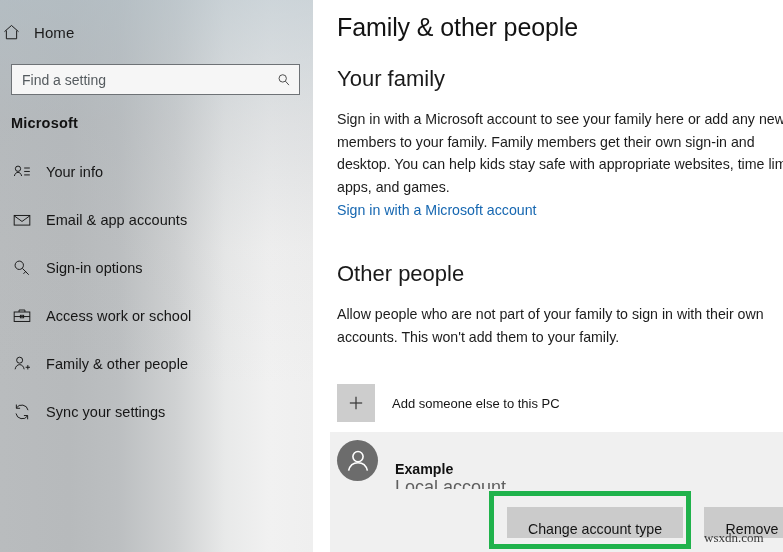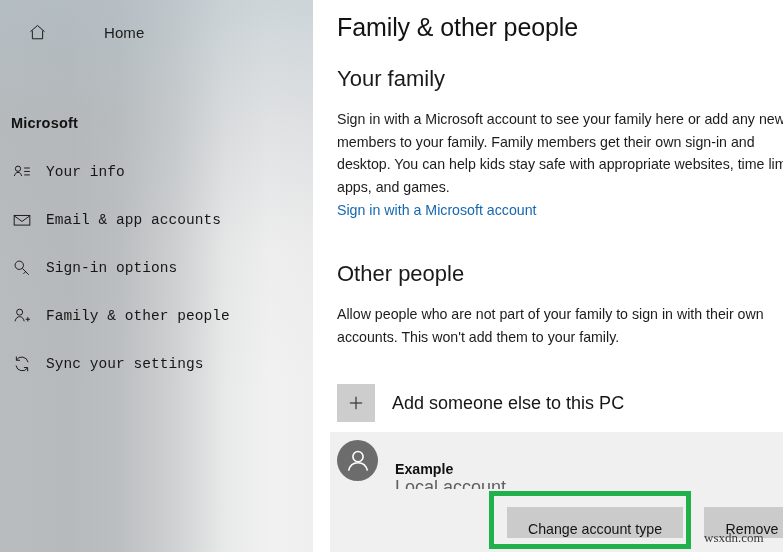--- a/index.html
+++ b/index.html
@@ -38,25 +38,24 @@
         #bcbfc1 38%,
         #cfd1d2 56%,
         #e8e9e9 72%,
         #f1f1f1 86%,
         #efefef 100%);
     overflow: hidden;
   }
 
   .home-row {
     position: absolute;
-    left: 28px; top: 19px;
+    left: 2px; top: 19px;
     display: flex;
     align-items: center;
     height: 26px;
-    gap: 44px;
   }
   .home-icon {
     width: 19px; height: 19px;
     display: block;
     margin-right: 13px;
   }
   .home-label {
     font-size: 15px;
     color: #1b1b1b;
     letter-spacing: .1px;
@@ -95,21 +94,20 @@
     font-size: 14.5px;
     font-weight: bold;
     color: #121212;
     letter-spacing: .2px;
   }
 
   .nav-list {
     position: absolute;
     left: 0; top: 155px;
     width: 256px;
-    font-family: Liberation Mono, monospace;
   }
   .nav-item {
     position: relative;
     display: flex;
     align-items: center;
     height: 33px;
     padding-left: 11px;
     margin-bottom: 15px;
     cursor: default;
   }
@@ -188,21 +186,21 @@
   }
   .plus-tile {
     width: 38px; height: 38px;
     background: #cdcdcd;
     display: flex;
     align-items: center; justify-content: center;
     flex: 0 0 38px;
     margin-right: 17px;
   }
   .add-label {
-    font-size: 18px;
+    font-size: 13px;
     color: #151515;
     white-space: nowrap;
   }
 
   
   .account-row {
     position: absolute;
     left: 17px; top: 432px;
     width: 470px;
     height: 57px;
@@ -311,20 +309,29 @@
     <div class="home-row">
       <span class="home-icon">
         <svg viewBox="0 0 20 20" width="19" height="19">
           <path d="M10 2.6 L2.6 9.1 M10 2.6 L17.4 9.1" fill="none" stroke="#1b1b1b" stroke-width="1.05"></path>
           <path d="M4.6 8.0 L4.6 16.6 L15.4 16.6 L15.4 8.0" fill="none" stroke="#1b1b1b" stroke-width="1.05"></path>
         </svg>
       </span>
       <span class="home-label">Home</span>
     </div>
 
+    <div class="search-box">
+      <input class="search-input" type="text" placeholder="Find a setting" style="">
+      <span class="search-icon">
+        <svg viewBox="0 0 20 20" width="16" height="16">
+          <circle cx="8.4" cy="8.0" r="4.6" fill="none" stroke="#3a3a3a" stroke-width="1.1"></circle>
+          <line x1="11.8" y1="11.5" x2="16.2" y2="16.4" stroke="#3a3a3a" stroke-width="1.1"></line>
+        </svg>
+      </span>
+    </div>
 
     <div class="section-title">Microsoft</div>
 
     <div class="nav-list">
 
       <div class="nav-item">
         <span class="nav-icon">
           <svg viewBox="0 0 22 22" width="20" height="20">
             <circle cx="6.6" cy="7.4" r="2.9" fill="none" stroke="#161616" stroke-width="1.05"></circle>
             <path d="M2.6 15.4 c0.6-2.7 2.2-4.0 4.0-4.0 s3.4 1.3 4.0 4.0" fill="none" stroke="#161616" stroke-width="1.05"></path>
@@ -350,20 +357,31 @@
         <span class="nav-icon">
           <svg viewBox="0 0 22 22" width="20" height="20">
             <circle cx="8.0" cy="8.0" r="4.6" fill="none" stroke="#161616" stroke-width="1.05"></circle>
             <line x1="11.4" y1="11.4" x2="18.4" y2="18.4" stroke="#161616" stroke-width="1.05"></line>
             <line x1="15.0" y1="15.0" x2="12.6" y2="17.4" stroke="#161616" stroke-width="1.05"></line>
           </svg>
         </span>
         <span class="nav-label">Sign-in options</span>
       </div>
 
+      <div class="nav-item">
+        <span class="nav-icon">
+          <svg viewBox="0 0 22 22" width="20" height="20">
+            <rect x="2.4" y="6.6" width="17.2" height="10.4" fill="none" stroke="#161616" stroke-width="1.05"></rect>
+            <path d="M7.8 6.6 L7.8 4.4 L14.2 4.4 L14.2 6.6" fill="none" stroke="#161616" stroke-width="1.05"></path>
+            <line x1="2.4" y1="11.6" x2="19.6" y2="11.6" stroke="#161616" stroke-width="1.05"></line>
+            <rect x="9.2" y="10.2" width="3.6" height="2.8" fill="none" stroke="#161616" stroke-width="1.0"></rect>
+          </svg>
+        </span>
+        <span class="nav-label">Access work or school</span>
+      </div>
 
       <div class="nav-item">
         <span class="nav-icon">
           <svg viewBox="0 0 22 22" width="20" height="20">
             <circle cx="8.4" cy="6.8" r="3.3" fill="none" stroke="#161616" stroke-width="1.05"></circle>
             <path d="M3.4 16.8 c0.7-3.4 2.6-5.1 5.0-5.1 s4.3 1.7 5.0 5.1" fill="none" stroke="#161616" stroke-width="1.05"></path>
             <line x1="15.0" y1="14.6" x2="19.8" y2="14.6" stroke="#161616" stroke-width="1.05"></line>
             <line x1="17.4" y1="12.2" x2="17.4" y2="17.0" stroke="#161616" stroke-width="1.05"></line>
           </svg>
         </span>

